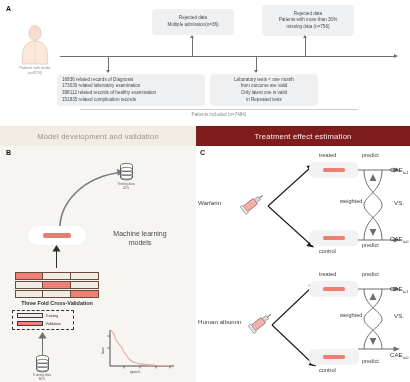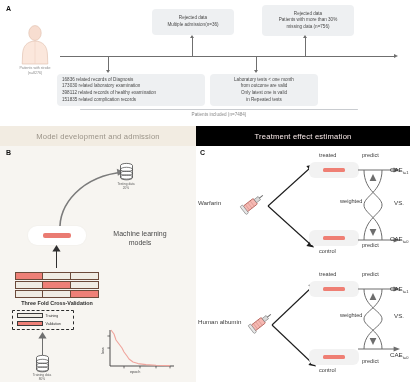--- a/index.html
+++ b/index.html
@@ -42,21 +42,21 @@
   }
   .included-bar{position:absolute;height:1.3px;background:#c9ccd0;border-radius:1px;}
   .included-label{position:absolute;font-size:4.6px;color:#8a8a8a;text-align:center;width:180px;}
 
   
   .banner{
     position:absolute;height:20px;display:flex;align-items:center;justify-content:center;
     font-size:7.6px;color:#ffffff;letter-spacing:.2px;
   }
   #banner-b{left:0;top:126px;width:196px;background:#f2ece2;color:#9a9388;}
-  #banner-c{left:196px;top:126px;width:214px;background:#000000;color:#fdeeed;}
+  #banner-c{left:196px;top:126px;width:214px;background:#7f1d1d;color:#fdeeed;}
 
   
   #panel-b{position:absolute;left:0;top:146px;width:196px;height:236px;background:#f7f5f1;}
   .ml-capsule{
     position:absolute;background:#ffffff;border-radius:9px;
     display:flex;align-items:center;justify-content:center;
     box-shadow:0 0 2px rgba(0,0,0,.05);
   }
   .ml-bar{background:#ea7b72;border-radius:2px;}
   .ml-label{position:absolute;font-size:7px;color:#4a4a4a;text-align:center;line-height:1.3;width:84px;}
@@ -141,21 +141,21 @@
     <div>Only latest one is valid</div>
     <div>in Repeated tests</div>
   </div>
   <div class="axis-line" style="left:256px;top:57px;width:1.3px;height:14px;"></div>
   <div class="arrowhead-down" style="left:254px;top:70px;"></div>
 
   <div class="included-bar" style="left:80px;top:109px;width:278px;"></div>
   <div class="included-label" style="left:129px;top:112px;">Patients included (n=7484)</div>
 </div>
 
-<div class="banner" id="banner-b">Model development and admission</div>
+<div class="banner" id="banner-b">Model development and validation</div>
 <div class="banner" id="banner-c">Treatment effect estimation</div>
 
 <div id="panel-b">
 
   <span class="panel-letter" style="left:6px;top:3px;">B</span>
 
   <svg style="position:absolute;left:48px;top:14px;" width="96" height="74">
     <path d="M12 72 C10 44 34 16 76 12" fill="none" stroke="#7b7b7b" stroke-width="1.6" stroke-linecap="round"></path>
     <path d="M76 12 L69 8.3 L69.6 15.4 Z" fill="#7b7b7b" transform="rotate(-4 76 12)"></path>
   </svg>

